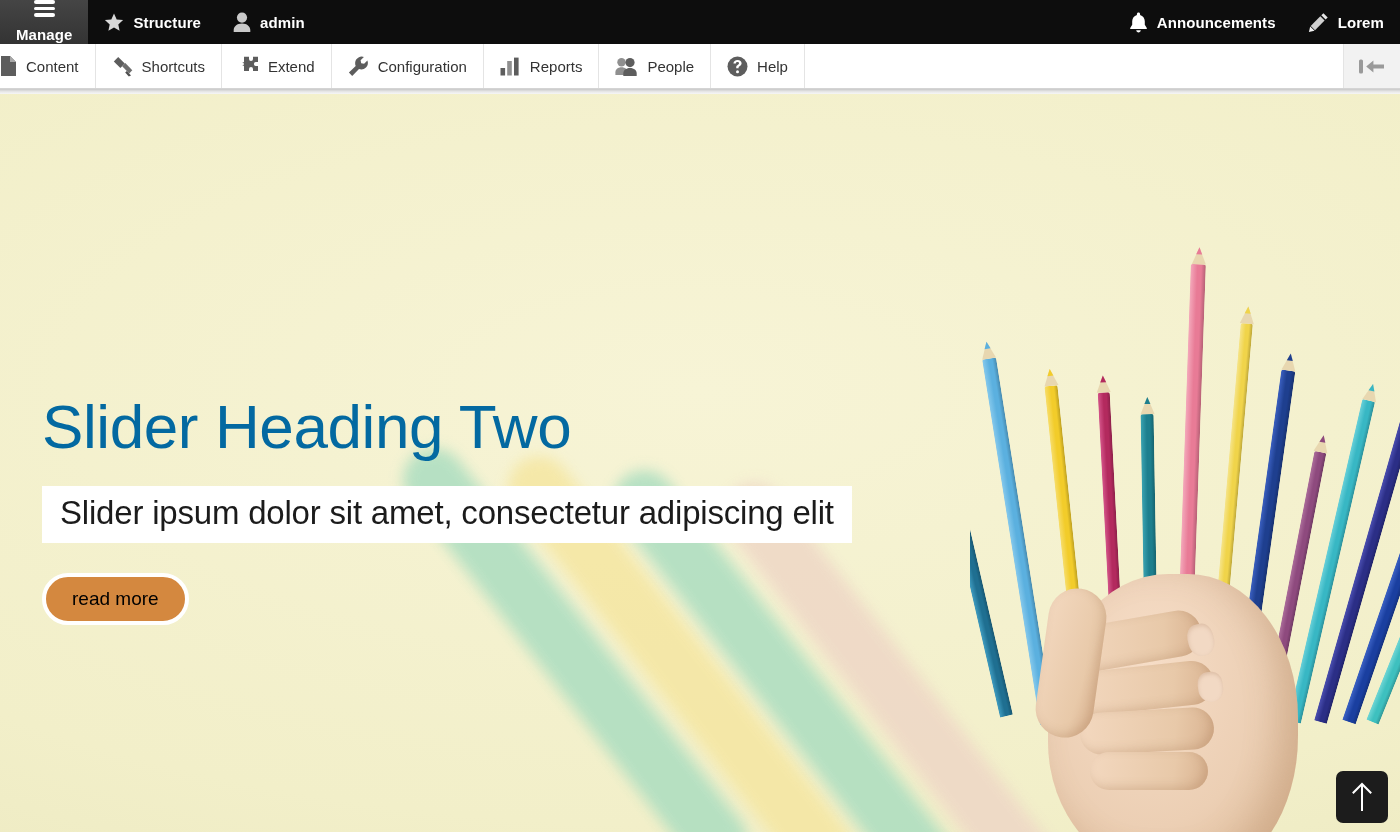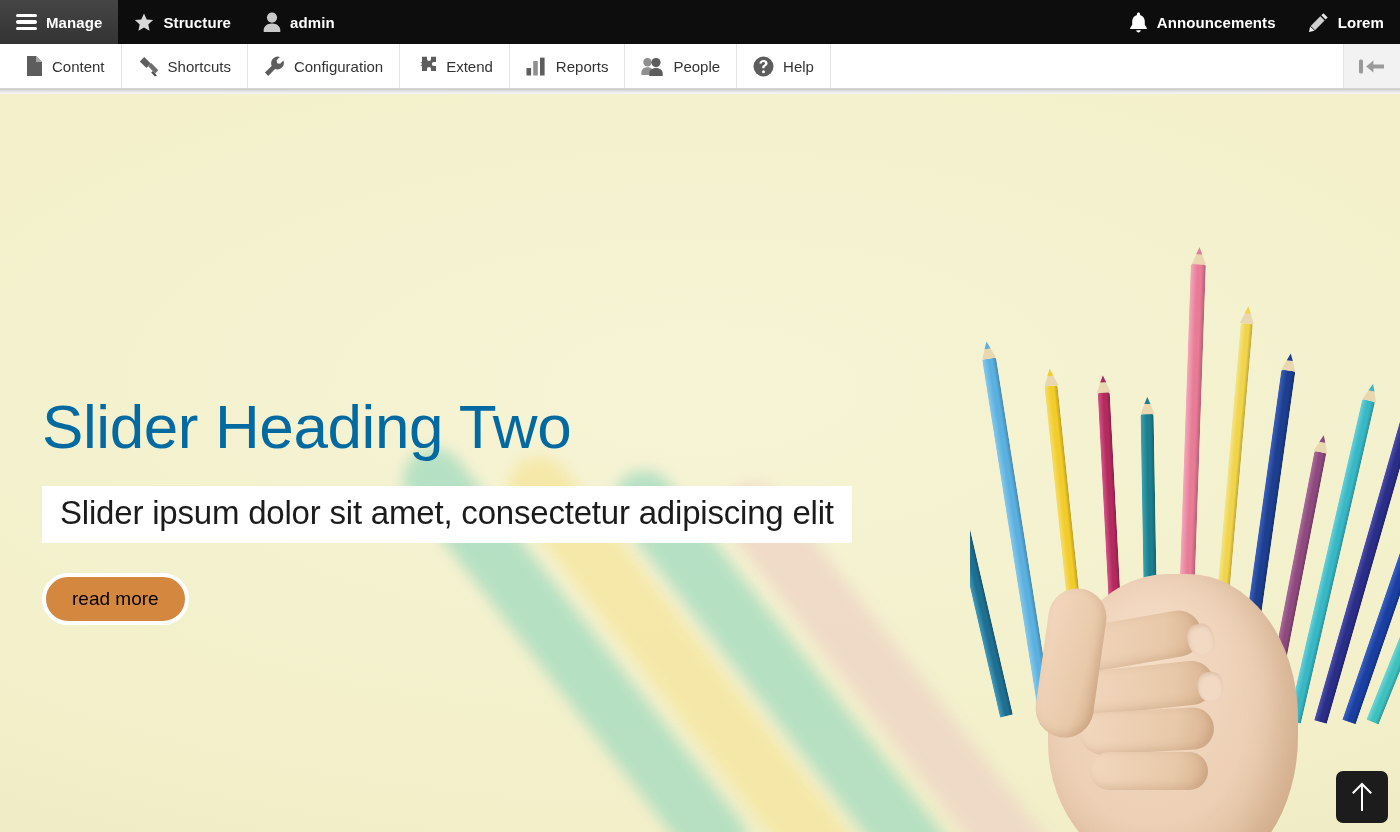--- a/index.html
+++ b/index.html
@@ -32,20 +32,21 @@
     font-size: 15px;
     font-weight: bold;
     color: #ffffff;
     letter-spacing: .1px;
     cursor: pointer;
     white-space: nowrap;
   }
   .tb-item.active {
     background: #3b3b3b;
     background: linear-gradient(180deg,#454545 0%,#333333 100%);
+    flex-direction: column;
   }
   .tb-spacer { flex: 1 1 auto; }
 
   
   .ico-burger { width: 21px; height: 17px; display: inline-block; position: relative; }
   .ico-burger i {
     position: absolute; left: 0; width: 21px; height: 3.6px;
     background: #fff; border-radius: 2px;
   }
   .ico-burger i:nth-child(1){ top: 0; }
@@ -69,21 +70,21 @@
     display: flex;
     align-items: center;
     gap: 9px;
     padding: 0 16px;
     font-size: 15px;
     color: #333;
     border-right: 1px solid #e4e4e4;
     cursor: pointer;
     white-space: nowrap;
   }
-  .tray-item:first-child { padding-left: 26px; }
+  .tray-item:first-child { padding-left: 0; }
   .tray-rest {
     flex: 1 1 auto;
     border-right: 1px solid #e4e4e4;
   }
   .tray-toggle {
     width: 56px;
     display: flex;
     align-items: center;
     justify-content: center;
     background: #f2f2f2;
@@ -301,34 +302,34 @@
         <path fill="#5d5d5d" d="M1.8 5.4L6.2 1l6.6 6.6-4.4 4.4z"></path>
         <path fill="#6e6e6e" d="M10.2 10.2l3.1-3.1 7 7.2-3.1 3.1z"></path>
         <path fill="#4f4f4f" d="M14.8 15.1l4.2 4.4-2.2 1.1-3.6-4z"></path>
       </svg>
     </span>
     <span>Shortcuts</span>
   </div>
 
   <div class="tray-item">
     <span>
+      <svg class="ico-svg" width="21" height="20" viewBox="0 0 21 20" aria-hidden="true">
+        <path fill="#5d5d5d" d="M6 0.8h5v2.1a2 2 0 104 0V.8h5v5.1h-2.1a2 2 0 100 4H20v5.1h-5v-2.1a2 2 0 10-4 0V15H6V9.9H3.9a2 2 0 100-4H6z"></path>
+      </svg>
+    </span>
+    <span>Extend</span>
+  </div>
+
+  <div class="tray-item">
+    <span>
       <svg class="ico-svg" width="21" height="21" viewBox="0 0 21 21" aria-hidden="true">
         <path fill="#5d5d5d" d="M13.7.6a6.6 6.6 0 00-6 9.3L.9 16.6l3.3 3.3 6.8-6.8a6.6 6.6 0 008.4-8.6l-3.3 3.3-2.9-.6-.6-2.9L15.9 1a6.6 6.6 0 00-2.2-.4z"></path>
       </svg>
     </span>
     <span>Configuration</span>
-  </div>
-
-  <div class="tray-item">
-    <span>
-      <svg class="ico-svg" width="21" height="20" viewBox="0 0 21 20" aria-hidden="true">
-        <path fill="#5d5d5d" d="M6 0.8h5v2.1a2 2 0 104 0V.8h5v5.1h-2.1a2 2 0 100 4H20v5.1h-5v-2.1a2 2 0 10-4 0V15H6V9.9H3.9a2 2 0 100-4H6z"></path>
-      </svg>
-    </span>
-    <span>Extend</span>
   </div>
 
   <div class="tray-item">
     <span>
       <svg class="ico-svg" width="21" height="19" viewBox="0 0 21 19" aria-hidden="true">
         <rect x="0.5" y="11" width="4.6" height="7.5" fill="#5d5d5d"></rect>
         <rect x="7.2" y="4" width="4.6" height="14.5" fill="#8f8f8f"></rect>
         <rect x="14" y="0.6" width="4.6" height="17.9" fill="#5d5d5d"></rect>
       </svg>
     </span>

